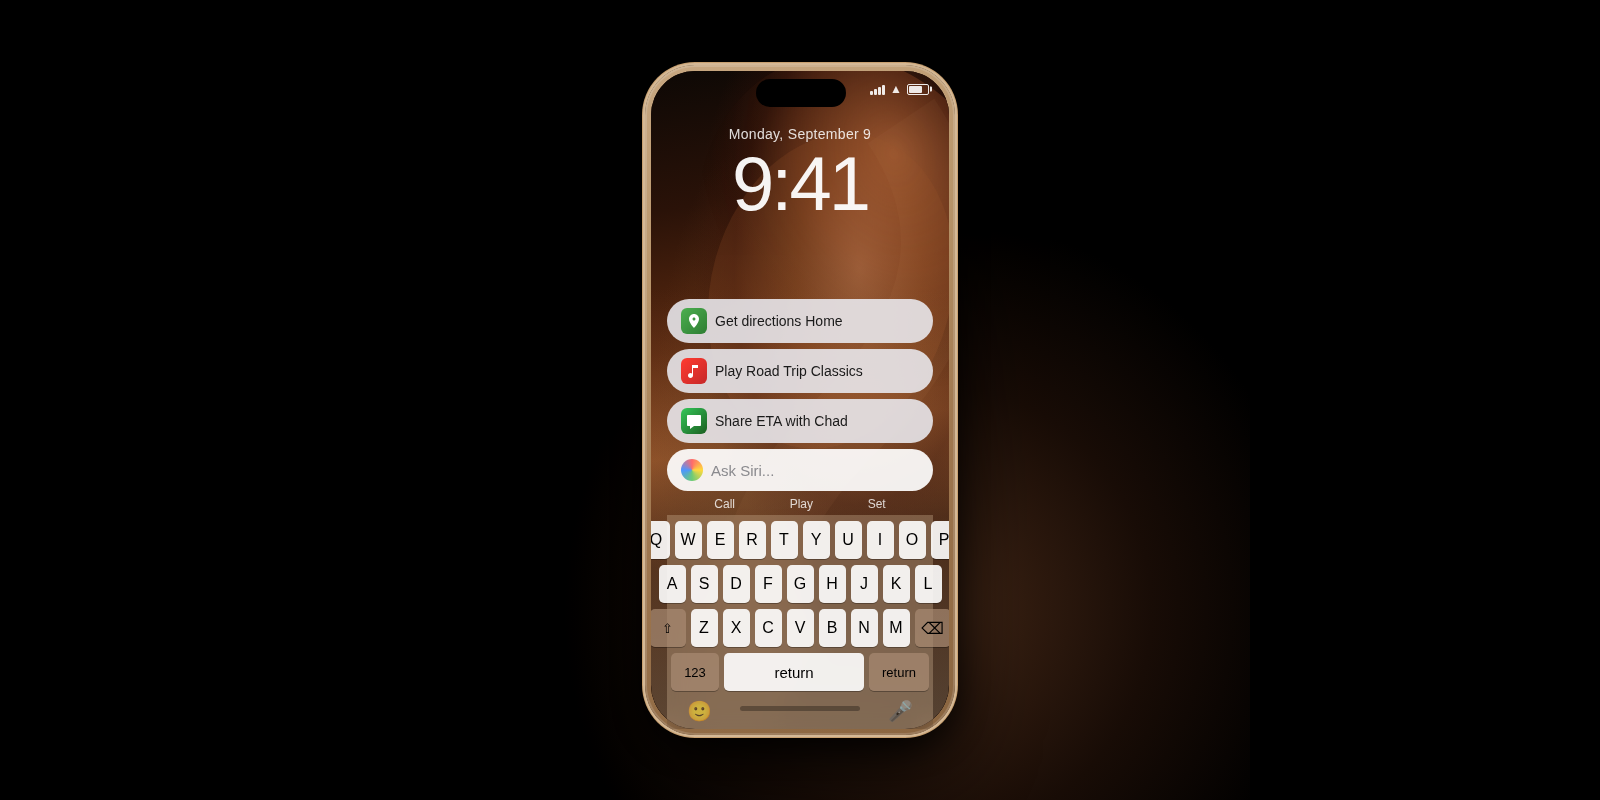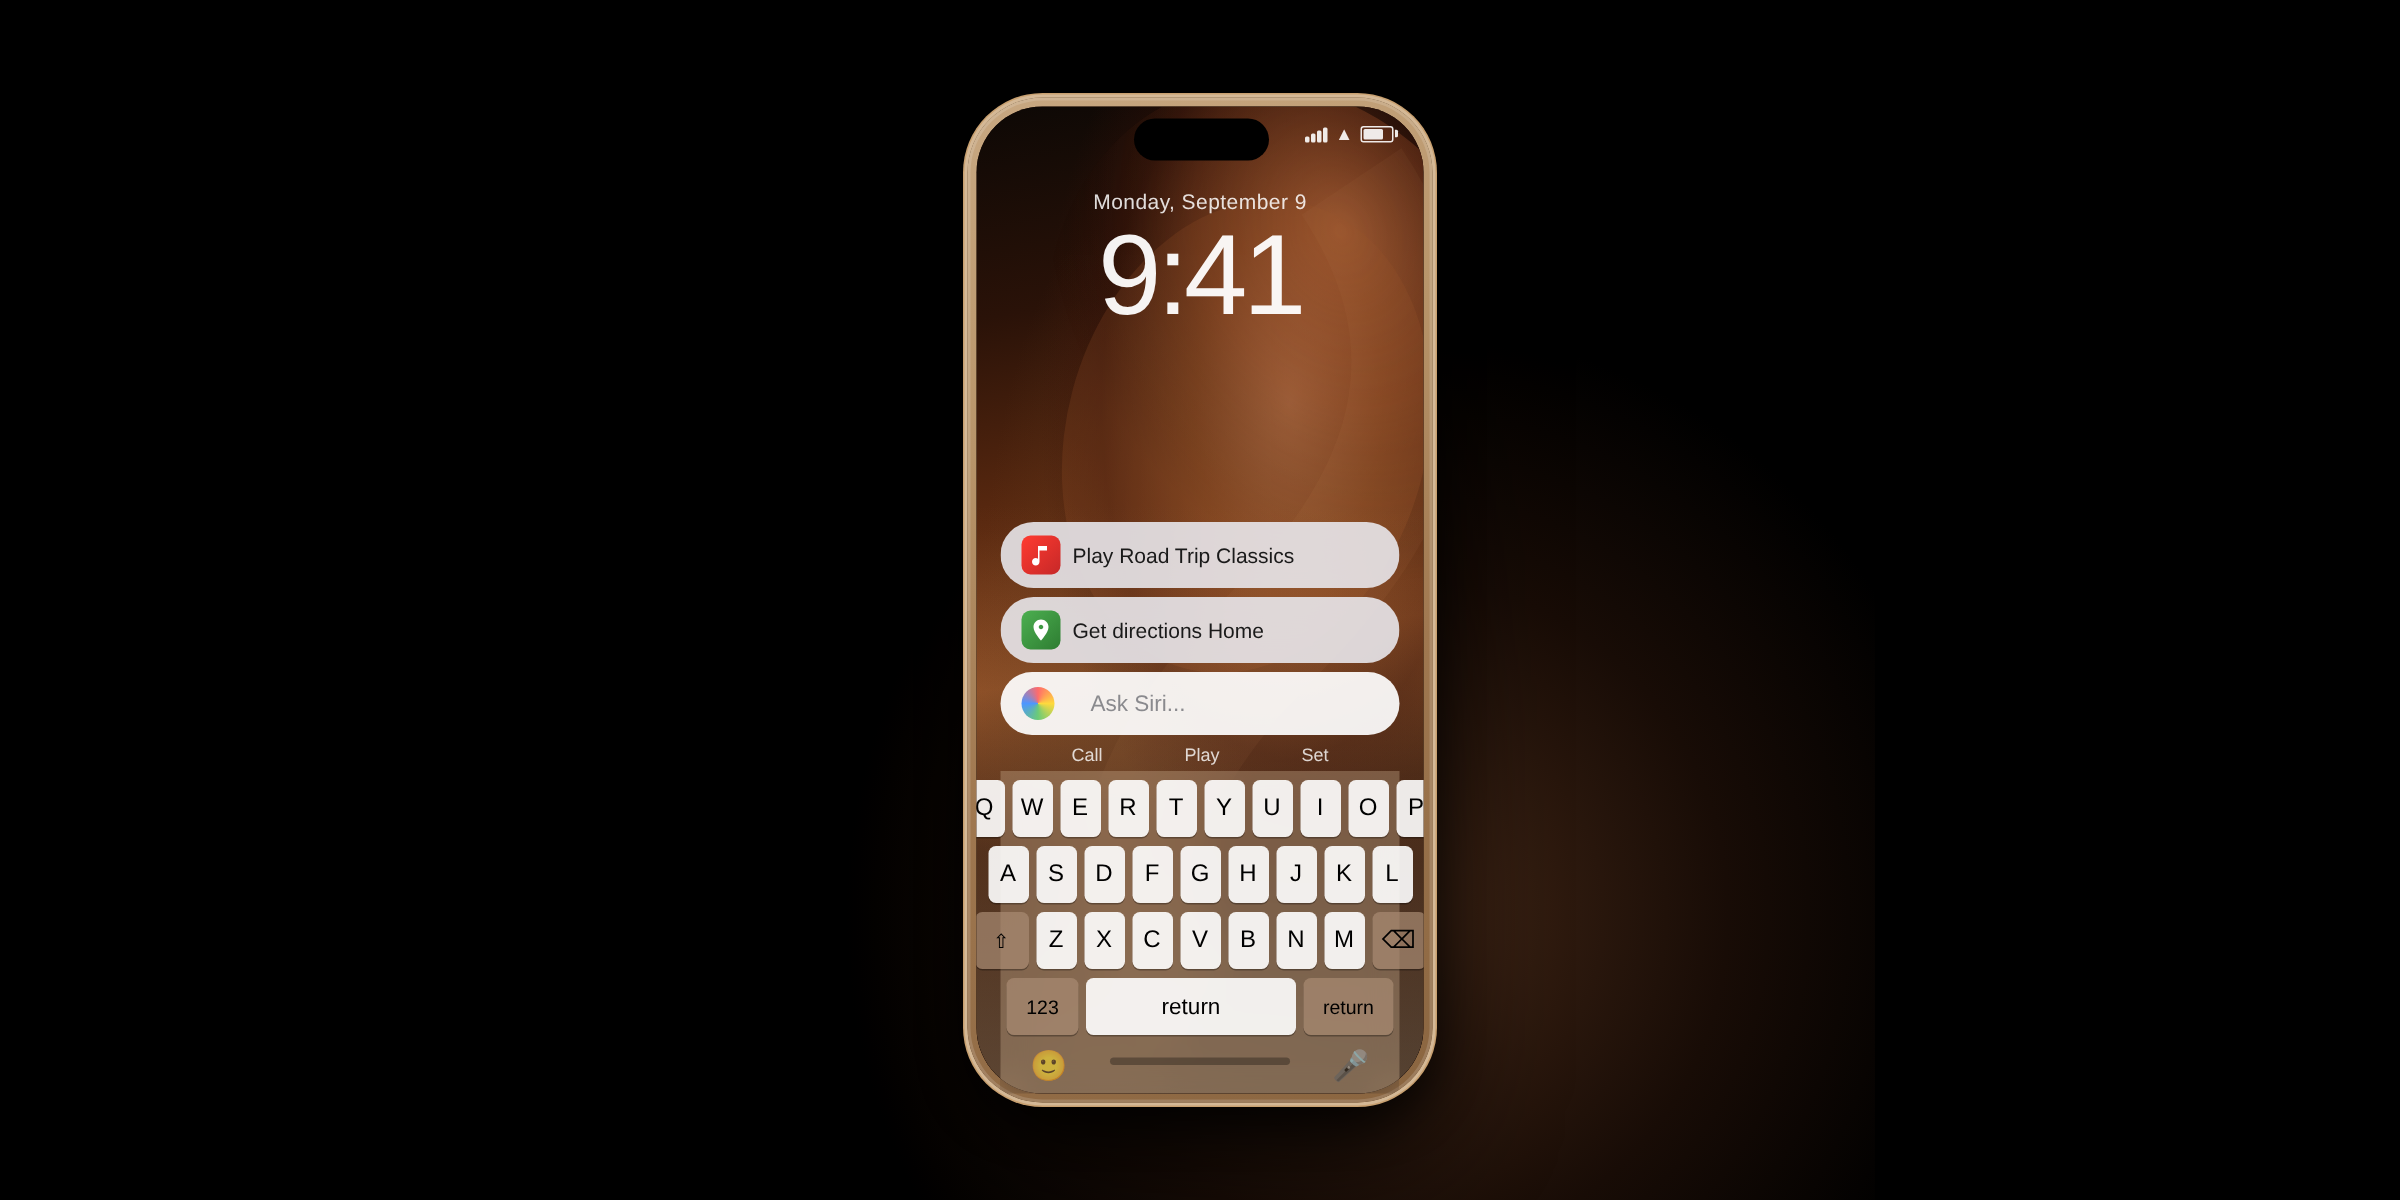--- a/index.html
+++ b/index.html
@@ -230,21 +230,21 @@
     .pill-text {
       font-size: 14px;
       color: #1a1a1a;
       font-weight: 500;
     }
 
     
     .siri-input-bar {
       display: flex;
       align-items: center;
-      gap: 24px;
+      gap: 8px;
       background: rgba(255,255,255,0.92);
       border-radius: 22px;
       padding: 10px 14px;
       margin-bottom: 4px;
     }
 
     .siri-orb {
       width: 22px;
       height: 22px;
       border-radius: 50%;
@@ -415,37 +415,45 @@
       </div>
 
       <div class="lock-content">
         <div class="lock-date">Monday, September 9</div>
         <div class="lock-time">9:41</div>
       </div>
 
       <div class="siri-area">
 
         <div class="suggestion-pill">
+          <div class="pill-icon maps">
+            <svg width="16" height="16" viewBox="0 0 16 16" fill="none">
+              <path d="M8 1C5.24 1 3 3.24 3 6c0 3.75 5 9 5 9s5-5.25 5-9c0-2.76-2.24-5-5-5zm0 6.5c-.83 0-1.5-.67-1.5-1.5S7.17 4.5 8 4.5s1.5.67 1.5 1.5S8.83 7.5 8 7.5z" fill="white"></path>
+            </svg>
+          </div>
+          <span class="pill-text">Get directions Home</span>
+        </div>
+
+        <div class="suggestion-pill">
           <div class="pill-icon music">
             <svg width="16" height="16" viewBox="0 0 16 16" fill="none">
               <path d="M6 2v8.55c-.42-.33-.96-.55-1.5-.55C3.12 10 2 11.12 2 12.5S3.12 15 4.5 15 7 13.88 7 12.5V5h5V2H6z" fill="white"></path>
             </svg>
           </div>
           <span class="pill-text">Play Road Trip Classics</span>
         </div>
 
         <div class="suggestion-pill">
-          <div class="pill-icon maps">
+          <div class="pill-icon messages">
             <svg width="16" height="16" viewBox="0 0 16 16" fill="none">
-              <path d="M8 1C5.24 1 3 3.24 3 6c0 3.75 5 9 5 9s5-5.25 5-9c0-2.76-2.24-5-5-5zm0 6.5c-.83 0-1.5-.67-1.5-1.5S7.17 4.5 8 4.5s1.5.67 1.5 1.5S8.83 7.5 8 7.5z" fill="white"></path>
+              <path d="M14 2H2C1.45 2 1 2.45 1 3v9c0 .55.45 1 1 1h2v3l4-3h6c.55 0 1-.45 1-1V3c0-.55-.45-1-1-1z" fill="white"></path>
             </svg>
           </div>
-          <span class="pill-text">Get directions Home</span>
-        </div>
-
+          <span class="pill-text">Share ETA with Chad</span>
+        </div>
 
         <div class="siri-input-bar">
           <div class="siri-orb"></div>
           <span class="siri-placeholder">Ask Siri...</span>
         </div>
 
         <div class="shortcut-labels">
           <span class="shortcut-label">Call</span>
           <span class="shortcut-label">Play</span>
           <span class="shortcut-label">Set</span>

